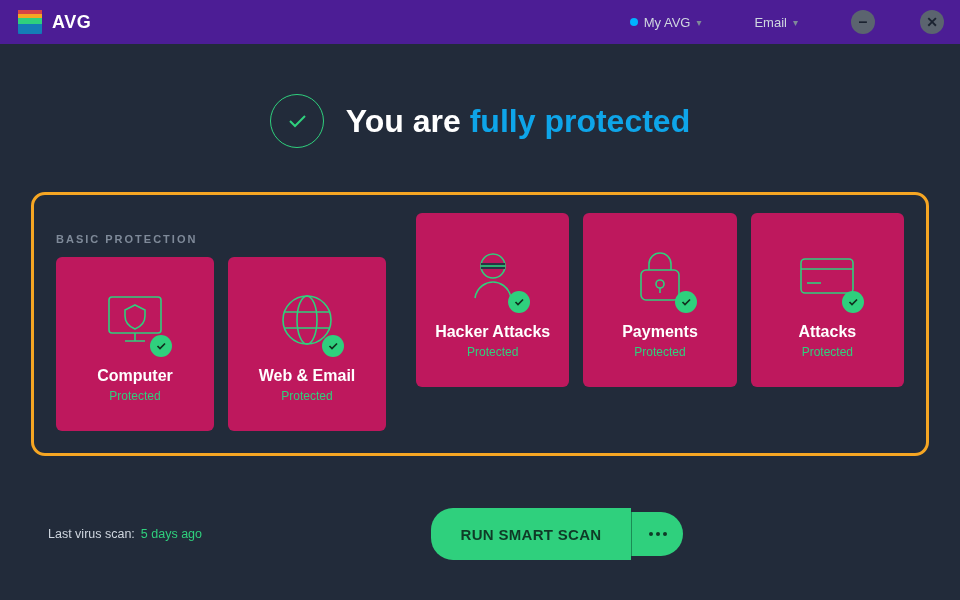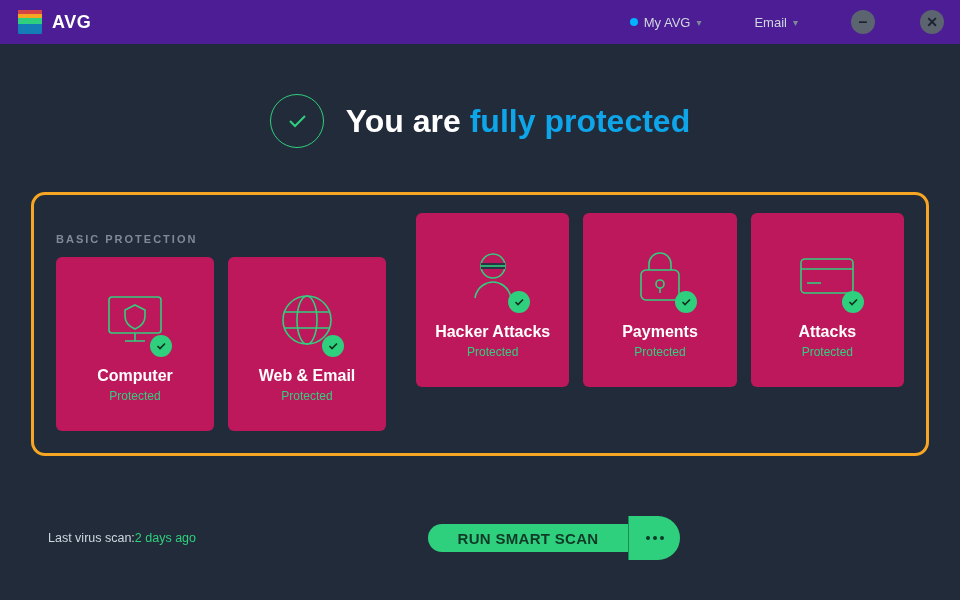--- a/index.html
+++ b/index.html
@@ -82,28 +82,28 @@
     background: #2fd07d; display:flex; align-items:center; justify-content:center;
   }
   .tile-title { color: #fff; font-size: 16px; font-weight: 600; margin-top: 12px; }
   .tile-status { color: #2fd07d; font-size: 12px; margin-top: 4px; }
 
   
   .footer {
     position: absolute; left: 0; right: 0; bottom: 40px;
     display: flex; align-items: center; padding: 0 48px;
   }
-  .footer-left, .footer-right { font-size: 12.5px; color: #cfd6df; display:flex; align-items:center; }
+  .footer-left, .footer-right { font-size: 12.5px; color: #cfd6df; display:flex; align-items:center; gap:6px;}
   .footer-left .ago, .footer-right .ago { color: #2fd07d; }
   .footer-center { flex:1; display:flex; justify-content:center; }
   .scan-wrap { display:flex; align-items:center; }
   .scan-btn {
     background: #2fd07d; color: #0f3a27;
     font-weight: 800; letter-spacing: .3px;
-    height: 28px; padding: 0 30px;
+    height: 52px; padding: 0 30px;
     border: none; border-radius: 22px 0 0 22px;
     font-size: 15px; cursor:pointer;
   }
   .scan-more {
     background: #2fd07d; height: 44px; width: 52px;
     border: none; border-left: 1px solid #1a8c55;
     border-radius: 0 22px 22px 0; cursor:pointer;
     display:flex; align-items:center; justify-content:center; gap:3px;
   }
   .scan-more span { width:4px; height:4px; background:#0f3a27; border-radius:50%; }
@@ -248,21 +248,21 @@
         <div class="tile-title">Attacks</div>
         <div class="tile-status">Protected</div>
       </div>
     </div>
   </div>
 </div>
 
 <div class="footer">
   <div class="footer-left">
     <span>Last virus scan: </span>
-    <span class="ago">2 days ago</span>
+    <span class="ago">5 days ago</span>
   </div>
   <div class="footer-center">
     <div class="scan-wrap">
       <button class="scan-btn">RUN SMART SCAN</button>
       <button class="scan-more">
         <span></span>
         <span></span>
         <span></span>
       </button>
     </div>

